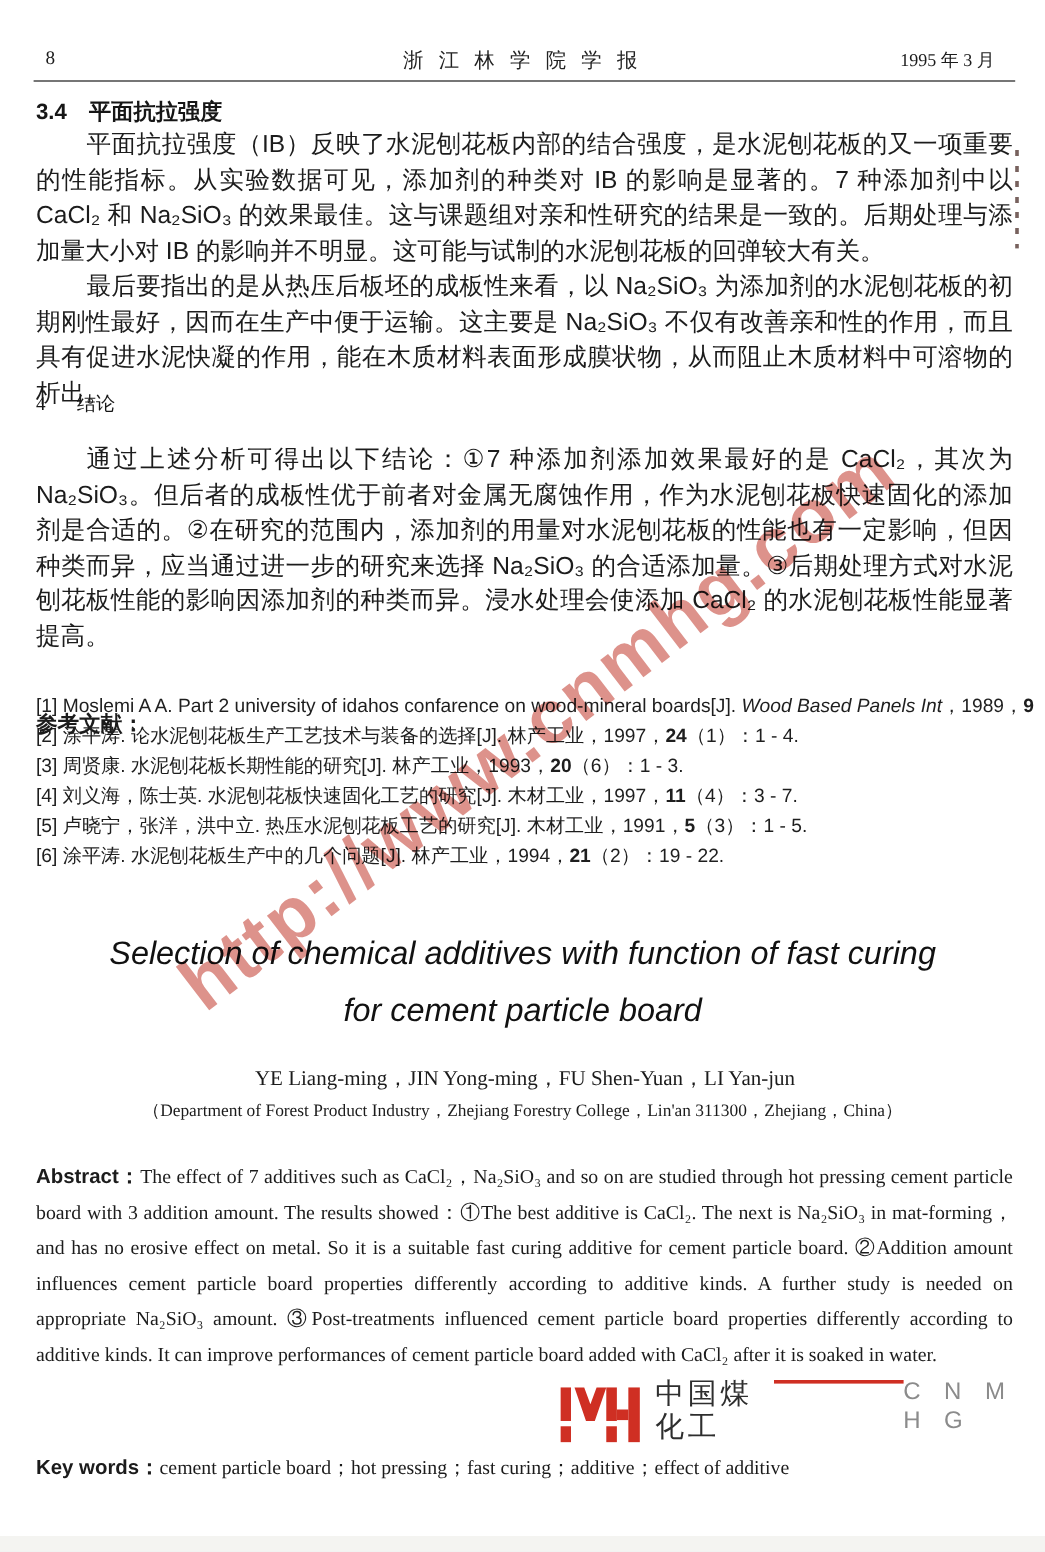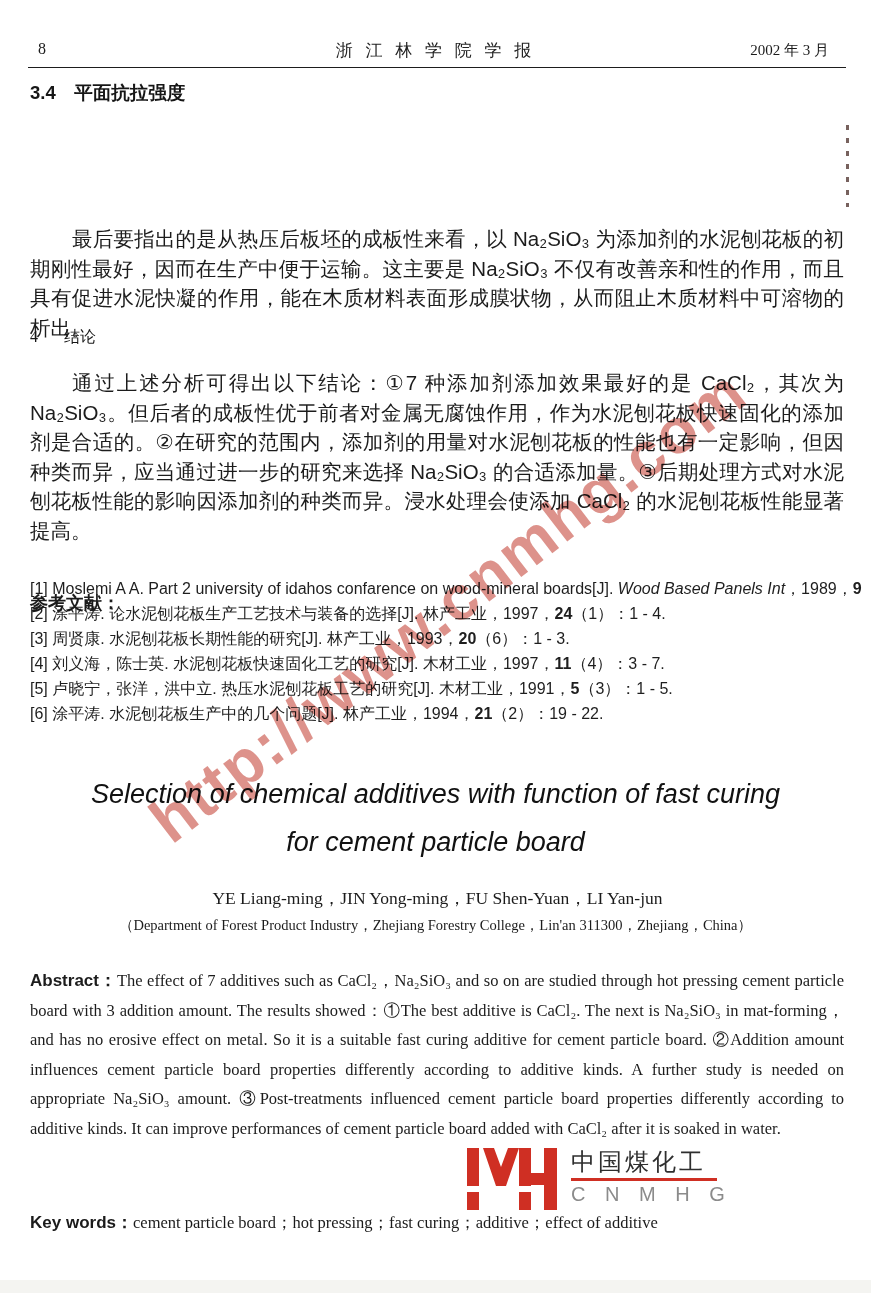--- a/index.html
+++ b/index.html
@@ -43,41 +43,42 @@
     position:absolute; left:158px; top:792px; height:72px; width:760px;
     transform-origin:left center; transform:rotate(-37.5deg);
     font-size:63px; font-weight:600; letter-spacing:2px;
     color:rgba(198,74,62,0.60); white-space:nowrap;
     mix-blend-mode:multiply; pointer-events:none; z-index:5;
   }
 
   
   .logo{position:absolute; left:467px; top:1148px; display:flex; align-items:flex-start; z-index:2; background:#fff;}
   .logo-mark{width:94px; height:62px; margin-right:10px;}
-  .logo-texts{display:flex; flex-direction:column;}
+  .logo-texts{display:flex; }
   .logo-cn{font-size:24px; letter-spacing:3px; color:#2e2e2e; line-height:28px;}
   .logo-rule{border-top:3px solid #cf2f23; width:146px; margin:2px 0 1px 0;}
   .logo-en{font-size:20px; letter-spacing:7px; color:#8b8b8b; line-height:24px;}
 
   
   .edge-artifact{position:absolute; right:22px; top:125px; width:3px; height:82px; opacity:.75;
     background:repeating-linear-gradient(to bottom,#4a2d28 0 5px, transparent 5px 13px);}
   .bottom-strip{position:absolute; left:0; right:0; bottom:0; height:13px; background:#f4f4f1;}
 </style>
 </head>
 <body>
 
 <div class="page">
 
   <div class="hdr-num serif">8</div>
   <div class="hdr-journal">浙 江 林 学 院 学 报</div>
-  <div class="hdr-date">2002 年 3 月</div>
+  <div class="hdr-date">1995 年 3 月</div>
   <div class="hdr-rule"></div>
 
   <div class="blk sec-heading" style="top:80px;">3.4　平面抗拉强度</div>
+  <div class="blk cn-para" style="top:106px;">平面抗拉强度（IB）反映了水泥刨花板内部的结合强度，是水泥刨花板的又一项重要的性能指标。从实验数据可见，添加剂的种类对 IB 的影响是显著的。7 种添加剂中以 CaCl₂ 和 Na₂SiO₃ 的效果最佳。这与课题组对亲和性研究的结果是一致的。后期处理与添加量大小对 IB 的影响并不明显。这可能与试制的水泥刨花板的回弹较大有关。</div>
   <div class="blk cn-para" style="top:224px;">最后要指出的是从热压后板坯的成板性来看，以 Na₂SiO₃ 为添加剂的水泥刨花板的初期刚性最好，因而在生产中便于运输。这主要是 Na₂SiO₃ 不仅有改善亲和性的作用，而且具有促进水泥快凝的作用，能在木质材料表面形成膜状物，从而阻止木质材料中可溶物的析出。</div>
 
   <div class="blk h4-heading" style="top:327px;">
     <span class="num serif">4</span><span>结论</span>
   </div>
   <div class="blk cn-para" style="top:368px;">通过上述分析可得出以下结论：①7 种添加剂添加效果最好的是 CaCl₂，其次为 Na₂SiO₃。但后者的成板性优于前者对金属无腐蚀作用，作为水泥刨花板快速固化的添加剂是合适的。②在研究的范围内，添加剂的用量对水泥刨花板的性能也有一定影响，但因种类而异，应当通过进一步的研究来选择 Na₂SiO₃ 的合适添加量。③后期处理方式对水泥刨花板性能的影响因添加剂的种类而异。浸水处理会使添加 CaCl₂ 的水泥刨花板性能显著提高。</div>
 
   <div class="blk ref-heading" style="top:546px;margin-top:45px;">参考文献：</div>
   <div class="blk" style="top:576px;">
     <div class="ref-line"><span>[1] Moslemi A A. Part 2 university of idahos confarence on wood-mineral boards[J]. </span><span class="ref-italic">Wood Based Panels Int</span><span>，1989，</span><span class="ref-vol">9</span><span>（3）：37 - 40.</span></div>

